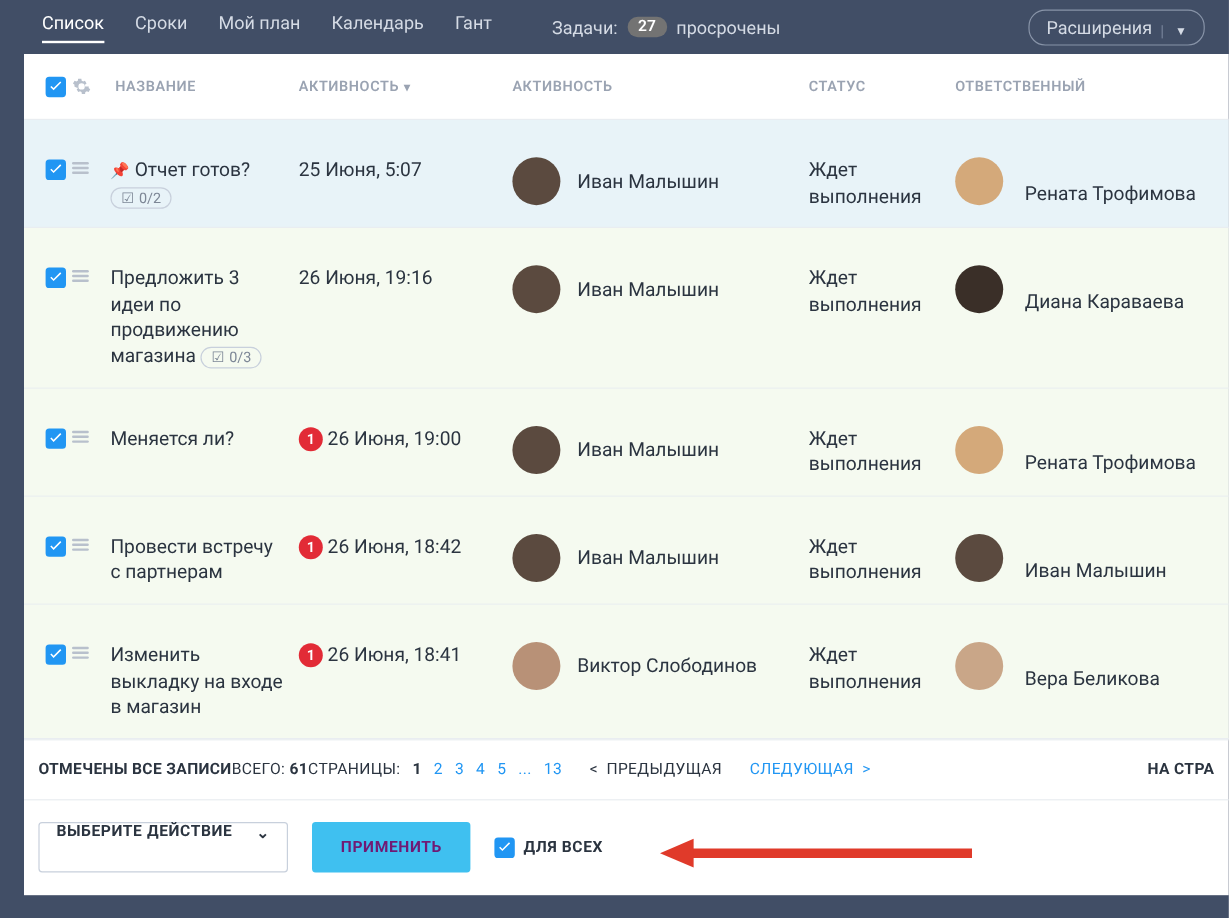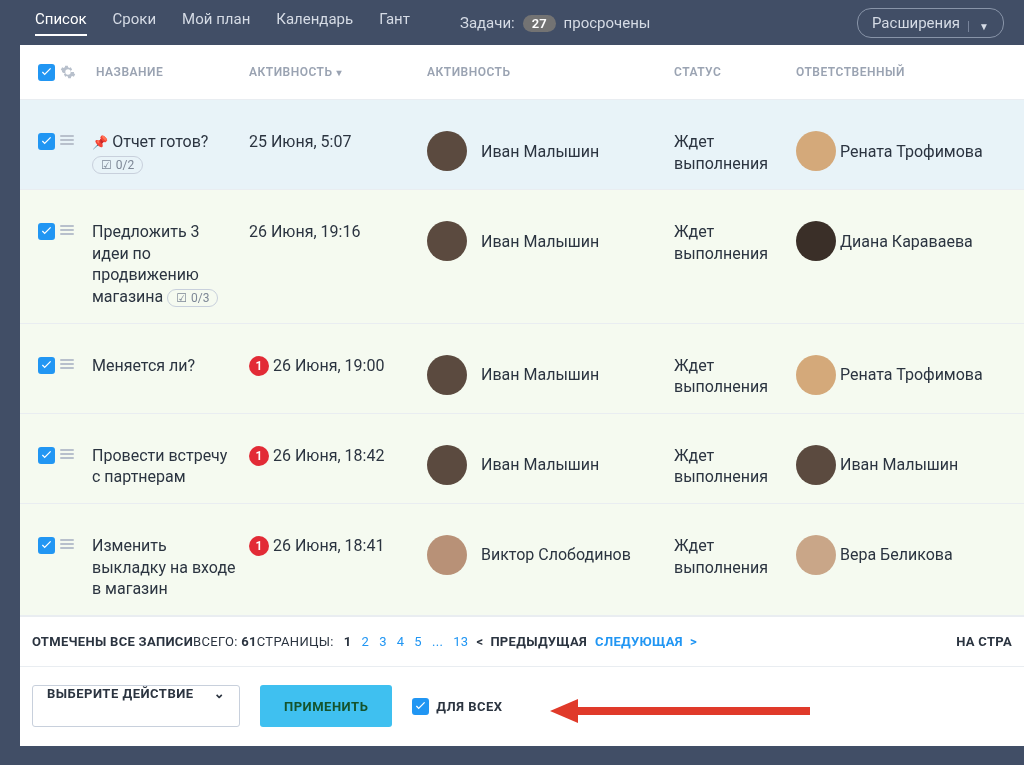--- a/index.html
+++ b/index.html
@@ -1,21 +1,21 @@
 <!DOCTYPE html>
 <html><head>
 <meta charset="utf-8">
 <style>
 *{box-sizing:border-box;margin:0;padding:0;font-family:-apple-system,BlinkMacSystemFont,"Segoe UI",Roboto,Helvetica,Arial,sans-serif}
 body{background:#414e66;width:1024px;height:765px;overflow:hidden;position:relative}
 .topbar{height:45px;background:#414e66;display:flex;align-items:center;padding:0 20px 0 35px;color:#d5dbe5;font-size:15px;gap:0}
 .tabs{display:flex;gap:26px;align-items:flex-end}
 .tab{padding-bottom:6px;border-bottom:2px solid transparent;cursor:pointer}
 .tab.active{color:#fff;border-bottom-color:#fff}
-.task-count{margin-left:50px;display:flex;align-items:flex-end;gap:8px}
+.task-count{margin-left:50px;display:flex;align-items:center;gap:8px}
 .count-badge{background:#737373;color:#fff;border-radius:10px;padding:1px 9px;font-size:13px;font-weight:600}
 .ext-btn{margin-left:auto;border:1px solid #8894a8;border-radius:14px;padding:5px 14px;display:flex;align-items:flex-end;cursor:pointer;color:#d5dbe5;font-size:15px}
 .ext-drop{margin-left:8px;padding-left:10px;border-left:1px solid #77839a;font-size:10px}
 .panel{background:#fff;margin-left:20px;position:relative}
 .headers{display:flex;align-items:center;height:55px;border-bottom:1px solid #e9edf1;padding-left:12px}
 .headers .sel{width:28px;display:flex;align-items:center;justify-content:center}
 .headers .gear{width:32px;display:flex;align-items:center;color:#b8c0cc}
 .hcol{color:#9aa3b2;font-size:12px;font-weight:600;letter-spacing:.5px}
 .col-title{width:157px;padding-left:4px}
 .col-activity{width:178px}
@@ -35,32 +35,32 @@
 .title-cell{width:157px;padding-right:10px}
 .title-text{color:#2b3440;font-size:16px;line-height:1.35}
 .pin{color:#7d8796;font-size:13px;margin-right:4px}
 .sub-pill{display:inline-flex;align-items:center;border:1px solid #c8d0dc;border-radius:10px;padding:1px 8px;font-size:12px;color:#7d8796;margin-top:3px;gap:4px}
 .activity-cell{width:178px;color:#2b3440;font-size:16px;line-height:1.35}
 .count-dot{display:inline-flex;width:20px;height:20px;background:#e22b36;color:#fff;border-radius:50%;align-items:center;justify-content:center;font-size:12px;font-weight:600;margin-right:4px;position:relative;top:-1px}
 .setter-cell{width:247px;display:flex;align-items:center;gap:14px}
 .avatar{width:40px;height:40px;border-radius:50%;background:#7d6a5a;flex-shrink:0;display:flex;align-items:center;justify-content:center;color:#fff;font-weight:600;font-size:15px}
 .name{color:#2b3440;font-size:16px}
 .status-cell{width:122px;color:#2b3440;font-size:16px;line-height:1.35}
-.resp-cell{flex:1;display:flex;align-items:center;gap:4px}
+.resp-cell{flex:1;display:flex;align-items:flex-end;gap:18px}
 .footer1{height:50px;border-top:1px solid #e9edf1;display:flex;align-items:center;padding:0 12px;font-size:13px;font-weight:700;color:#2b3440;letter-spacing:.3px;}
 .footer1 .light{font-weight:400;color:#2b3440}
 .footer1 .pages{display:flex;gap:10px}
 .footer1 a{color:#2196f3;text-decoration:none;font-weight:400;cursor:pointer}
 .footer1 .cur{color:#2b3440;font-weight:700}
-.footer1 .nav{color:#2b3440;font-weight:700;margin-left:8px}
+.footer1 .nav{color:#2b3440;font-weight:400;margin-left:23px}
 .footer1 .nav.blue{color:#2196f3}
 .footer1 .onpage{margin-left:auto}
 .footer2{height:80px;border-top:1px solid #e9edf1;display:flex;align-items:center;padding:0 12px;gap:20px;position:relative}
 .select-action{border:1px solid #c8d0dc;border-radius:3px;height:42px;display:flex;align-items:flex-start;padding:0 14px;gap:20px;cursor:pointer;color:#2b3440;font-size:13px;font-weight:700;letter-spacing:.5px}
-.apply-btn{background:#3fc0f0;color:#14532d;border:none;height:42px;padding:0 24px;border-radius:3px;font-size:13px;font-weight:700;letter-spacing:.5px;cursor:pointer}
+.apply-btn{background:#3fc0f0;color:#701a75;border:none;height:42px;padding:0 24px;border-radius:3px;font-size:13px;font-weight:700;letter-spacing:.5px;cursor:pointer}
 .for-all{display:flex;align-items:center;gap:7px;color:#2b3440;font-size:13px;font-weight:700;letter-spacing:.5px}
 .arrow{position:absolute;left:530px;top:30px}
 .arrow svg{width:260px;height:28px}
 .gear-icon{width:16px;height:16px}
 .av1{background:#5b4a3f}
 .av2{background:#d4a97a}
 .av3{background:#3a2f28}
 .av4{background:#b89177}
 .av5{background:#c9a688}
 </style>

